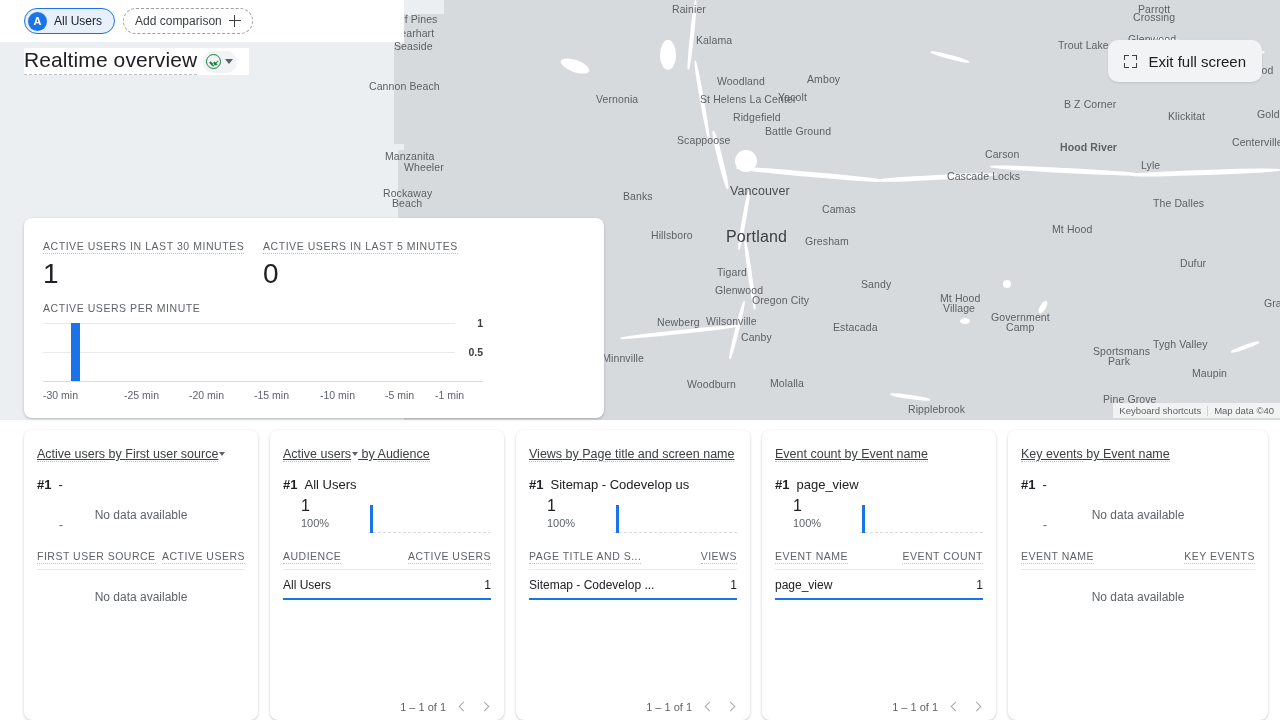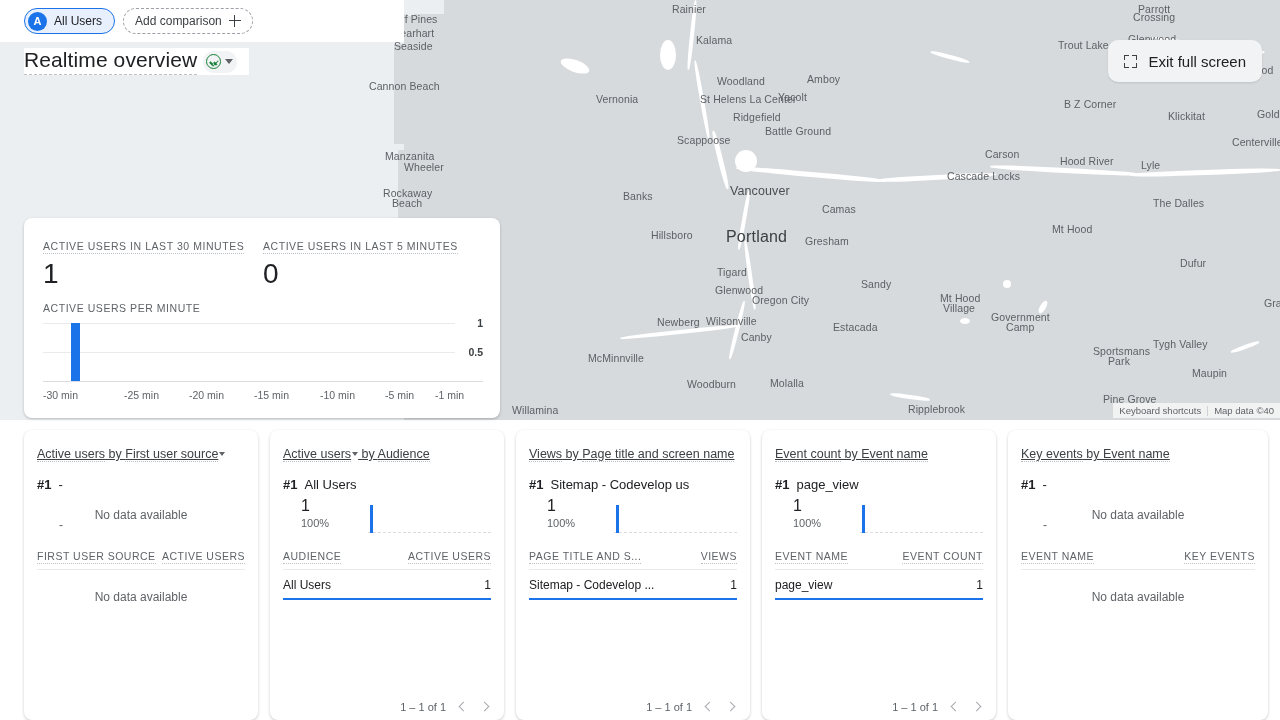--- a/index.html
+++ b/index.html
@@ -162,21 +162,21 @@
     height:15px; display:flex; align-items:center;
     background: rgba(245,245,245,0.88);
     font-size:9.5px;color:#5f6368;
     z-index: 6;
   }
   .map-footer span { padding: 0 6px; white-space:nowrap; }
   .map-footer .sep { border-left:1px solid #d0d3d6; height:10px; padding:0; }
 
   
   .rt-card {
-    position:absolute; left:24px; top:218px; width:476px; height:200px;
+    position:absolute; left:24px; top:218px; width:580px; height:200px;
     background:#fff; border-radius:8px;
     box-shadow: 0 1px 3px rgba(60,64,67,.22), 0 1px 2px rgba(60,64,67,.10);
     z-index: 10; padding: 18px 20px 0 19px;
   }
   .metric-row { display:flex; }
   .metric { }
   .metric.m1 { width: 220px; }
   .metric-label {
     font-size:10.5px; color:#5f6368; letter-spacing:0.55px;
     border-bottom:1px dotted #bdc1c6; display:inline-block;
@@ -356,21 +356,21 @@
         <div class="map-label" style="left: 1138px; top: 3px;">Parrott</div>
         <div class="map-label" style="left: 1133px; top: 11px;">Crossing</div>
         <div class="map-label" style="left: 1058px; top: 39px;">Trout Lake</div>
         <div class="map-label" style="left: 1128px; top: 33px;">Glenwood</div>
         <div class="map-label" style="left: 1248px; top: 64px;">wood</div>
         <div class="map-label" style="left: 1064px; top: 98px;">B Z Corner</div>
         <div class="map-label" style="left: 1168px; top: 110px;">Klickitat</div>
         <div class="map-label" style="left: 1257px; top: 108px;">Golde</div>
         <div class="map-label" style="left: 1232px; top: 136px;">Centerville</div>
         <div class="map-label" style="left: 985px; top: 148px;">Carson</div>
-        <div class="map-label" style="left: 1060px; top: 155px;">Hood River</div>
+        <div class="map-label" style="left: 1060px; top: 141px; font-weight: bold;">Hood River</div>
         <div class="map-label" style="left: 1141px; top: 159px;">Lyle</div>
         <div class="map-label" style="left: 947px; top: 170px;">Cascade Locks</div>
         <div class="map-label" style="left: 1153px; top: 197px;">The Dalles</div>
         <div class="map-label" style="left: 1052px; top: 223px;">Mt Hood</div>
         <div class="map-label" style="left: 1180px; top: 257px;">Dufur</div>
         <div class="map-label" style="left: 1264px; top: 297px;">Gras</div>
         <div class="map-label" style="left: 940px; top: 292px;">Mt Hood</div>
         <div class="map-label" style="left: 943px; top: 302px;">Village</div>
         <div class="map-label" style="left: 991px; top: 311px;">Government</div>
         <div class="map-label" style="left: 1006px; top: 321px;">Camp</div>

